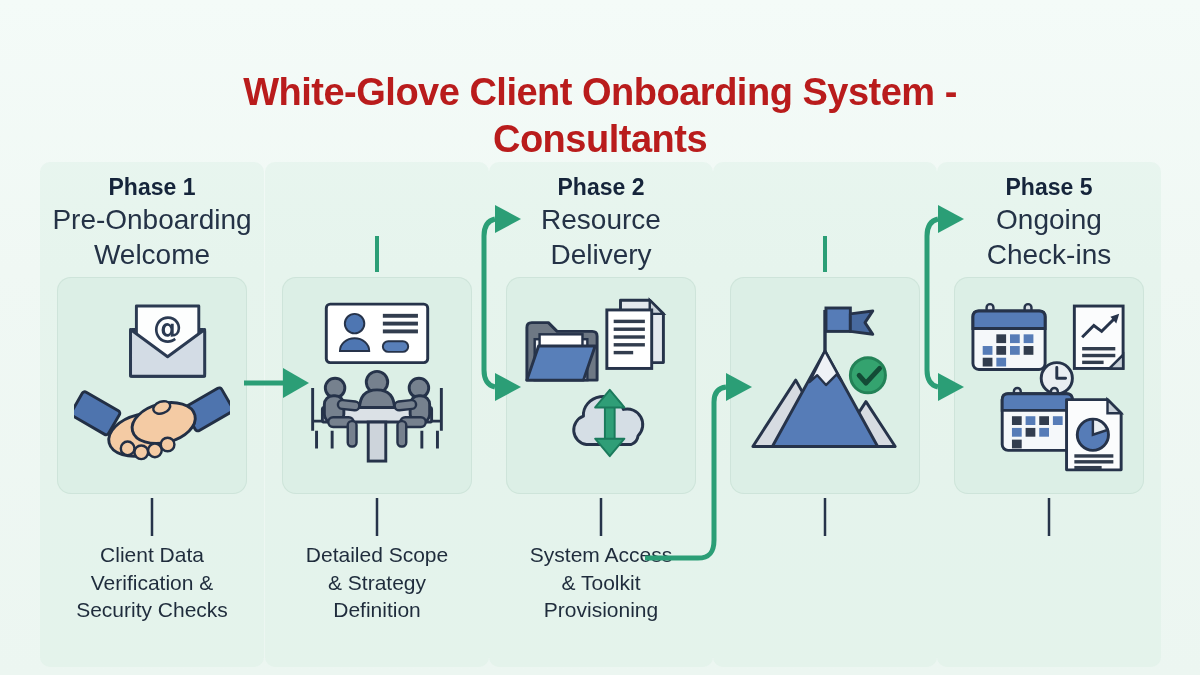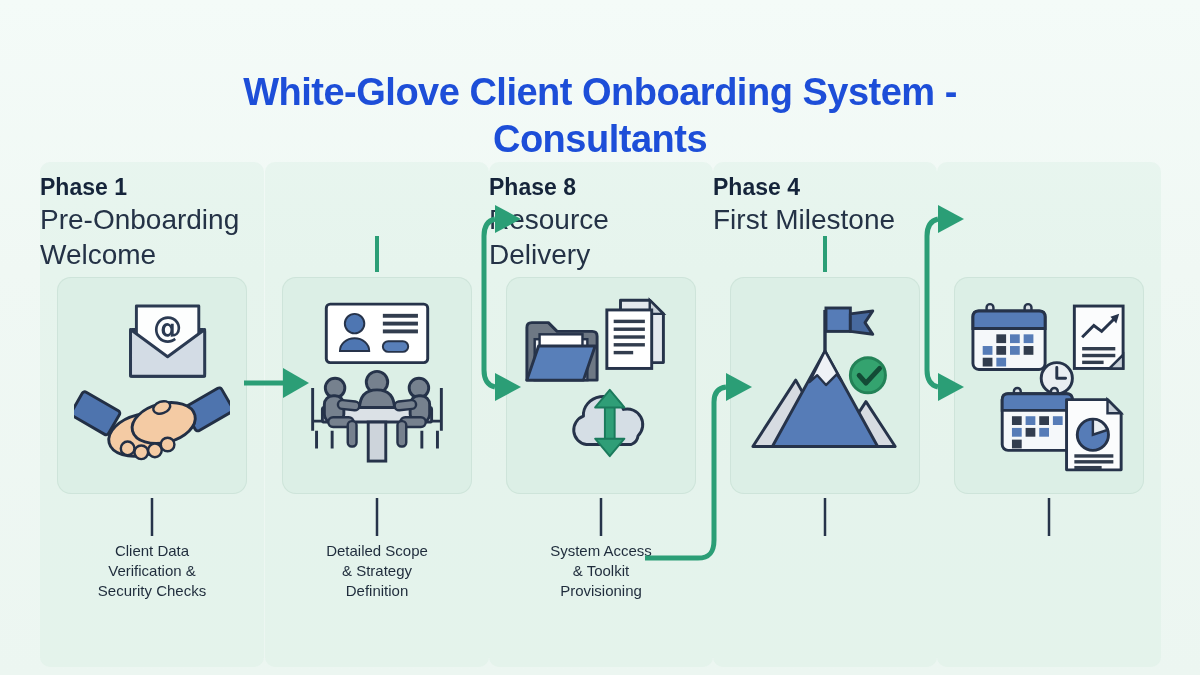--- a/index.html
+++ b/index.html
@@ -6,37 +6,37 @@
   body{
     width:1200px;height:675px;overflow:hidden;position:relative;
     background:linear-gradient(180deg,#f4fbf8 0%,#f0f8f4 40%,#ecf6f1 100%);
     font-family:"Liberation Sans",sans-serif;color:#1d2b3c;
   }
   .canvas{position:absolute;inset:0;}
   .band{position:absolute;top:162px;height:505px;width:224px;
     background:rgba(210,235,223,0.30);border-radius:10px;}
   .title{
     position:absolute;top:44px;left:0;width:100%;text-align:center;
-    font-size:38px;line-height:1.22;font-weight:bold;color:#1d4ed8;
+    font-size:38px;line-height:1.22;font-weight:bold;color:#b91c1c;
     letter-spacing:-0.5px;white-space:pre-line;
   }
   .col{position:absolute;top:0;width:224px;height:675px;}
   .c1{left:40px}.c2{left:265px}.c3{left:489px}.c4{left:713px}.c5{left:937px}
-  .phase-head{position:absolute;top:174px;left:0;width:224px;text-align:left;}
+  .phase-head{position:absolute;top:174px;left:0;width:224px;text-align:center;}
   .phase-label{font-size:23px;font-weight:bold;color:#15243a;line-height:1.15;}
   .phase-name{font-size:28px;color:#243246;line-height:1.24;white-space:pre-line;margin-top:3px;}
   .phase-box{
     position:absolute;top:277px;left:17px;width:190px;height:217px;
     background:#dcefe6;border-radius:14px;
     display:flex;align-items:center;justify-content:center;
     box-shadow:inset 0 0 0 1px rgba(180,210,196,0.35);
   }
   .phase-caption{
     position:absolute;top:541px;left:0;width:224px;text-align:center;
-    font-size:15px;color:#1f2c3c;line-height:1.32;white-space:pre-line;
+    font-size:21px;color:#1f2c3c;line-height:1.32;white-space:pre-line;
   }
   svg{display:block;}
   .overlay{position:absolute;top:0;left:0;pointer-events:none;}
 </style>
 </head>
 <body>
 
 <div class="canvas">
 
   <div class="band" style="left:40px"></div>
@@ -120,21 +120,21 @@
         </g>
       </svg>
     </div>
     <div class="phase-caption">Detailed Scope
 &amp; Strategy
 Definition</div>
   </div>
 
   <div class="col c3">
     <div class="phase-head">
-      <div class="phase-label">Phase 8</div>
+      <div class="phase-label">Phase 2</div>
       <div class="phase-name">Resource
 Delivery</div>
     </div>
     <div class="phase-box">
       <svg width="156" height="180" viewBox="0 0 160 180">
         <g transform="translate(4,22)">
           <path d="M0,62 L0,8 Q0,3 5,3 L22,3 L31,12 L67,12 Q72,12 72,17 L72,62 Z" fill="#6e7884" stroke="#26334a" stroke-width="3" stroke-linejoin="round"></path>
           <rect x="8" y="20" width="54" height="42" fill="#eef1f4" stroke="#26334a" stroke-width="2.5"></rect>
           <rect x="13" y="15" width="44" height="40" fill="#ffffff" stroke="#26334a" stroke-width="2.5"></rect>
           <polygon points="0,62 12,27 70,27 58,62" fill="#587fb9" stroke="#26334a" stroke-width="3" stroke-linejoin="round"></polygon>
@@ -156,24 +156,20 @@
           <polygon points="30,48 45,66 60,48" fill="#2f9e77" stroke="#1b7a5c" stroke-width="2" stroke-linejoin="round"></polygon>
         </g>
       </svg>
     </div>
     <div class="phase-caption">System Access
 &amp; Toolkit
 Provisioning</div>
   </div>
 
   <div class="col c4">
-    <div class="phase-head">
-      <div class="phase-label">Phase 4</div>
-      <div class="phase-name">First Milestone</div>
-    </div>
     <div class="phase-box">
       <svg width="156" height="180" viewBox="0 0 160 180">
         <g>
           <polygon points="6,152 50,84 88,152" fill="#d6dbe1" stroke="#26334a" stroke-width="3" stroke-linejoin="round"></polygon>
           <polygon points="92,152 122,106 152,152" fill="#d6dbe1" stroke="#26334a" stroke-width="3" stroke-linejoin="round"></polygon>
           <polygon points="26,152 80,54 134,152" fill="#567cb7" stroke="#26334a" stroke-width="3" stroke-linejoin="round"></polygon>
           <path d="M80,54 L64,86 L72,79 L81,89 L92,78 L97,85 Z" fill="#eef2f6" stroke="#26334a" stroke-width="2.5" stroke-linejoin="round"></path>
         </g>
         <g>
           <line x1="80" y1="54" x2="80" y2="12" stroke="#26334a" stroke-width="3.5"></line>
@@ -182,20 +178,25 @@
         </g>
         <g>
           <circle cx="124" cy="79" r="18" fill="#34a36f" stroke="#238257" stroke-width="3"></circle>
           <path d="M115,79 l7,8 l14,-15" fill="none" stroke="#134b36" stroke-width="5" stroke-linecap="round" stroke-linejoin="round"></path>
         </g>
       </svg>
     </div>
   </div>
 
   <div class="col c5">
+    <div class="phase-head">
+      <div class="phase-label">Phase 5</div>
+      <div class="phase-name">Ongoing
+Check-ins</div>
+    </div>
     <div class="phase-box">
       <svg width="156" height="180" viewBox="0 0 160 180">
         <g transform="translate(2,6)">
           <rect x="14" y="0" width="7" height="15" rx="3.5" fill="#dbe1e7" stroke="#26334a" stroke-width="2.5"></rect>
           <rect x="53" y="0" width="7" height="15" rx="3.5" fill="#dbe1e7" stroke="#26334a" stroke-width="2.5"></rect>
           <rect x="0" y="7" width="74" height="60" rx="6" fill="#f5f8fa" stroke="#26334a" stroke-width="3"></rect>
           <path d="M0,13 q0,-6 6,-6 h62 q6,0 6,6 v12 h-74 z" fill="#567cb7" stroke="#26334a" stroke-width="3"></path>
           <rect x="24" y="31" width="10" height="9" fill="#323d4e"></rect>
             <rect x="38" y="31" width="10" height="9" fill="#567cb7"></rect>
             <rect x="52" y="31" width="10" height="9" fill="#567cb7"></rect>

